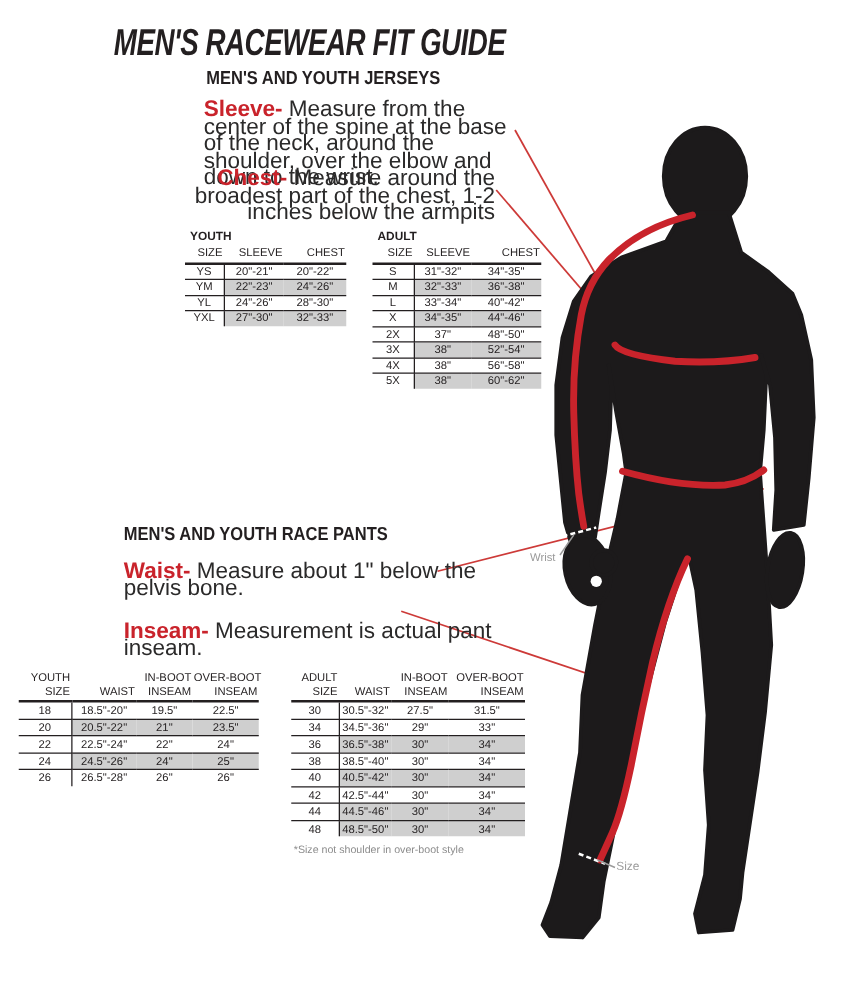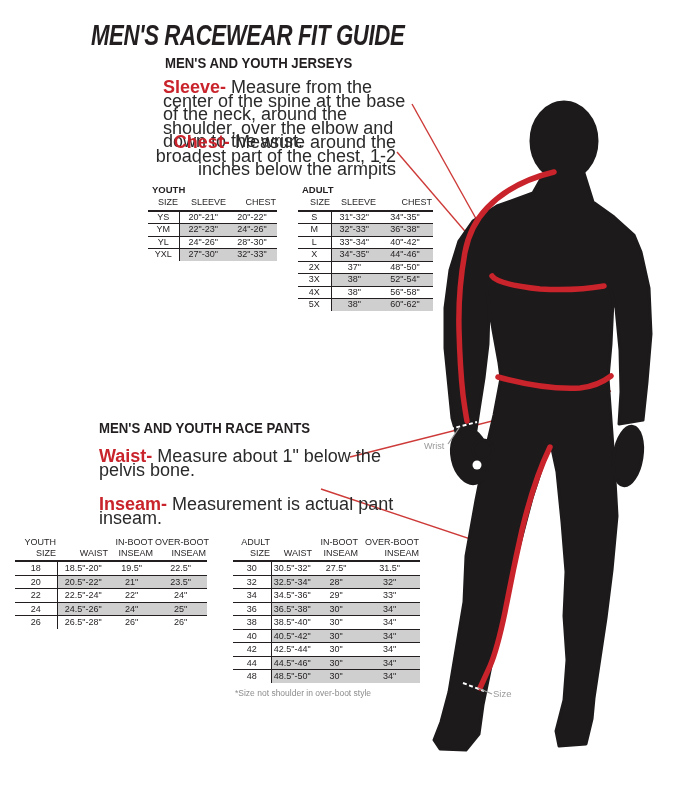--- a/index.html
+++ b/index.html
@@ -307,26 +307,20 @@
             </th>
           </tr>
         </thead>
         <tbody>
           <tr>
             <td class="size">30</td>
             <td>30.5"-32"</td>
             <td>27.5"</td>
             <td>31.5"</td>
           </tr>
-          <tr class="shaded">
-            <td class="size">32</td>
-            <td>32.5"-34"</td>
-            <td>28"</td>
-            <td>32"</td>
-          </tr>
           <tr>
             <td class="size">34</td>
             <td>34.5"-36"</td>
             <td>29"</td>
             <td>33"</td>
           </tr>
           <tr class="shaded">
             <td class="size">36</td>
             <td>36.5"-38"</td>
             <td>30"</td>

